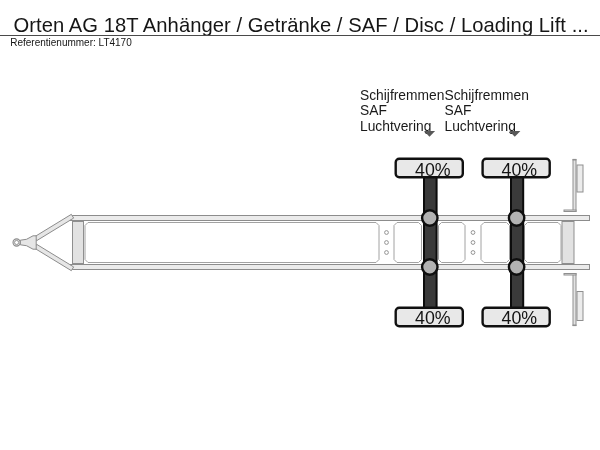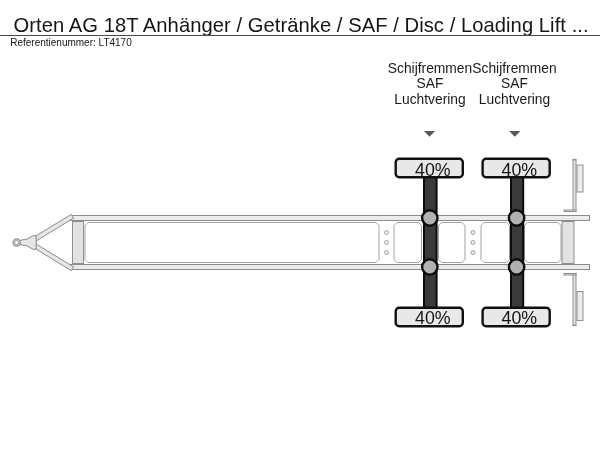--- a/index.html
+++ b/index.html
@@ -3,22 +3,22 @@
 <meta charset="utf-8">
 <style>
   html,body{margin:0;padding:0;background:#fff;}
   body{width:600px;height:450px;position:relative;overflow:hidden;
        font-family:"Liberation Sans", sans-serif;}
   .title{position:absolute;left:13.5px;top:15px;font-size:20.2px;color:#161616;
          letter-spacing:0.05px;white-space:nowrap;line-height:1;}
   .rule{position:absolute;left:0;top:34.6px;width:600px;height:1.5px;background:#4a4a4a;}
   .ref{position:absolute;left:10.2px;top:38.4px;font-size:10px;color:#161616;
        white-space:nowrap;line-height:1;}
-  .lbl{position:absolute;width:140px;top:61px;font-size:13.8px;line-height:15.3px;
-       color:#1a1a1a;text-align:center;}
+  .lbl{position:absolute;width:140px;top:88px;font-size:13.8px;line-height:15.3px;
+       color:#1a1a1a;text-align:left;}
   svg{position:absolute;left:0;top:0;}
 </style>
 </head>
 <body>
 <div class="title">Orten AG 18T Anhänger / Getränke / SAF / Disc / Loading Lift ...</div>
 <div class="rule"></div>
 <div class="ref">Referentienummer: LT4170</div>
 <div class="lbl" style="left:360px;">Schijfremmen<br>SAF<br>Luchtvering</div>
 <div class="lbl" style="left:444.5px;">Schijfremmen<br>SAF<br>Luchtvering</div>
 <svg width="600" height="450" viewBox="0 0 600 450">

